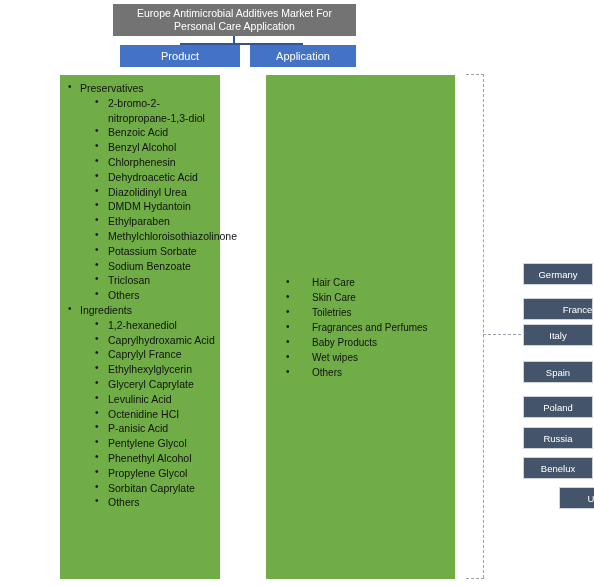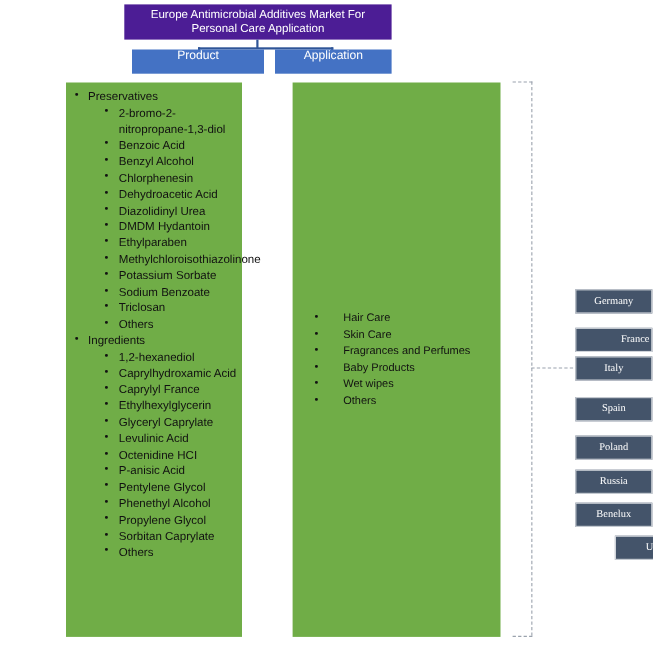--- a/index.html
+++ b/index.html
@@ -15,21 +15,21 @@
     overflow: hidden;
   }
 
   
   #title-box {
     position: absolute;
     left: 113px;
     top: 4px;
     width: 243px;
     height: 32px;
-    background: #4c1d95;
+    background: #737373;
     color: #ffffff;
     font-size: 10.5px;
     line-height: 13px;
     text-align: center;
     display: flex;
     align-items: center;
     justify-content: center;
     padding: 0 4px;
     box-sizing: border-box;
   }
@@ -47,20 +47,21 @@
 
   
   .cat-box {
     position: absolute;
     top: 45px;
     height: 22px;
     background: #4472C4;
     color: #ffffff;
     font-size: 11px;
     display: flex;
+    align-items: center;
     justify-content: center;
   }
   #cat-product     { left: 120px; width: 120px; }
   #cat-application { left: 250px; width: 106px; }
 
   
   .green-panel {
     position: absolute;
     top: 75px;
     height: 504px;
@@ -171,21 +172,20 @@
     width: 70px;
     height: 22px;
     background: #44546A;
     border: 1px solid #D0D4DA;
     box-sizing: border-box;
     color: #ffffff;
     font-size: 9.5px;
     display: flex;
     align-items: center;
     justify-content: center;
-    font-family: Liberation Serif, serif;
   }
 </style>
 </head>
 <body>
 
 <div id="title-box">
   <div>
     <span>Europe Antimicrobial Additives Market  For</span>
     <span>Personal Care Application</span>
   </div>
@@ -236,20 +236,21 @@
           <li class="l2">Others</li>
         </ul></li>
     </ul>
 </div>
 
 <div class="green-panel" id="panel-application">
   <div id="app-list-wrap">
     <ul class="applist" id="application-list">
         <li>Hair Care</li>
         <li>Skin Care</li>
+        <li>Toiletries</li>
         <li>Fragrances and Perfumes</li>
         <li>Baby Products</li>
         <li>Wet wipes</li>
         <li>Others</li>
       </ul>
   </div>
 </div>
 
 <div id="bracket-vline"></div>
 <div class="bracket-stub" id="bracket-stub-top"></div>

